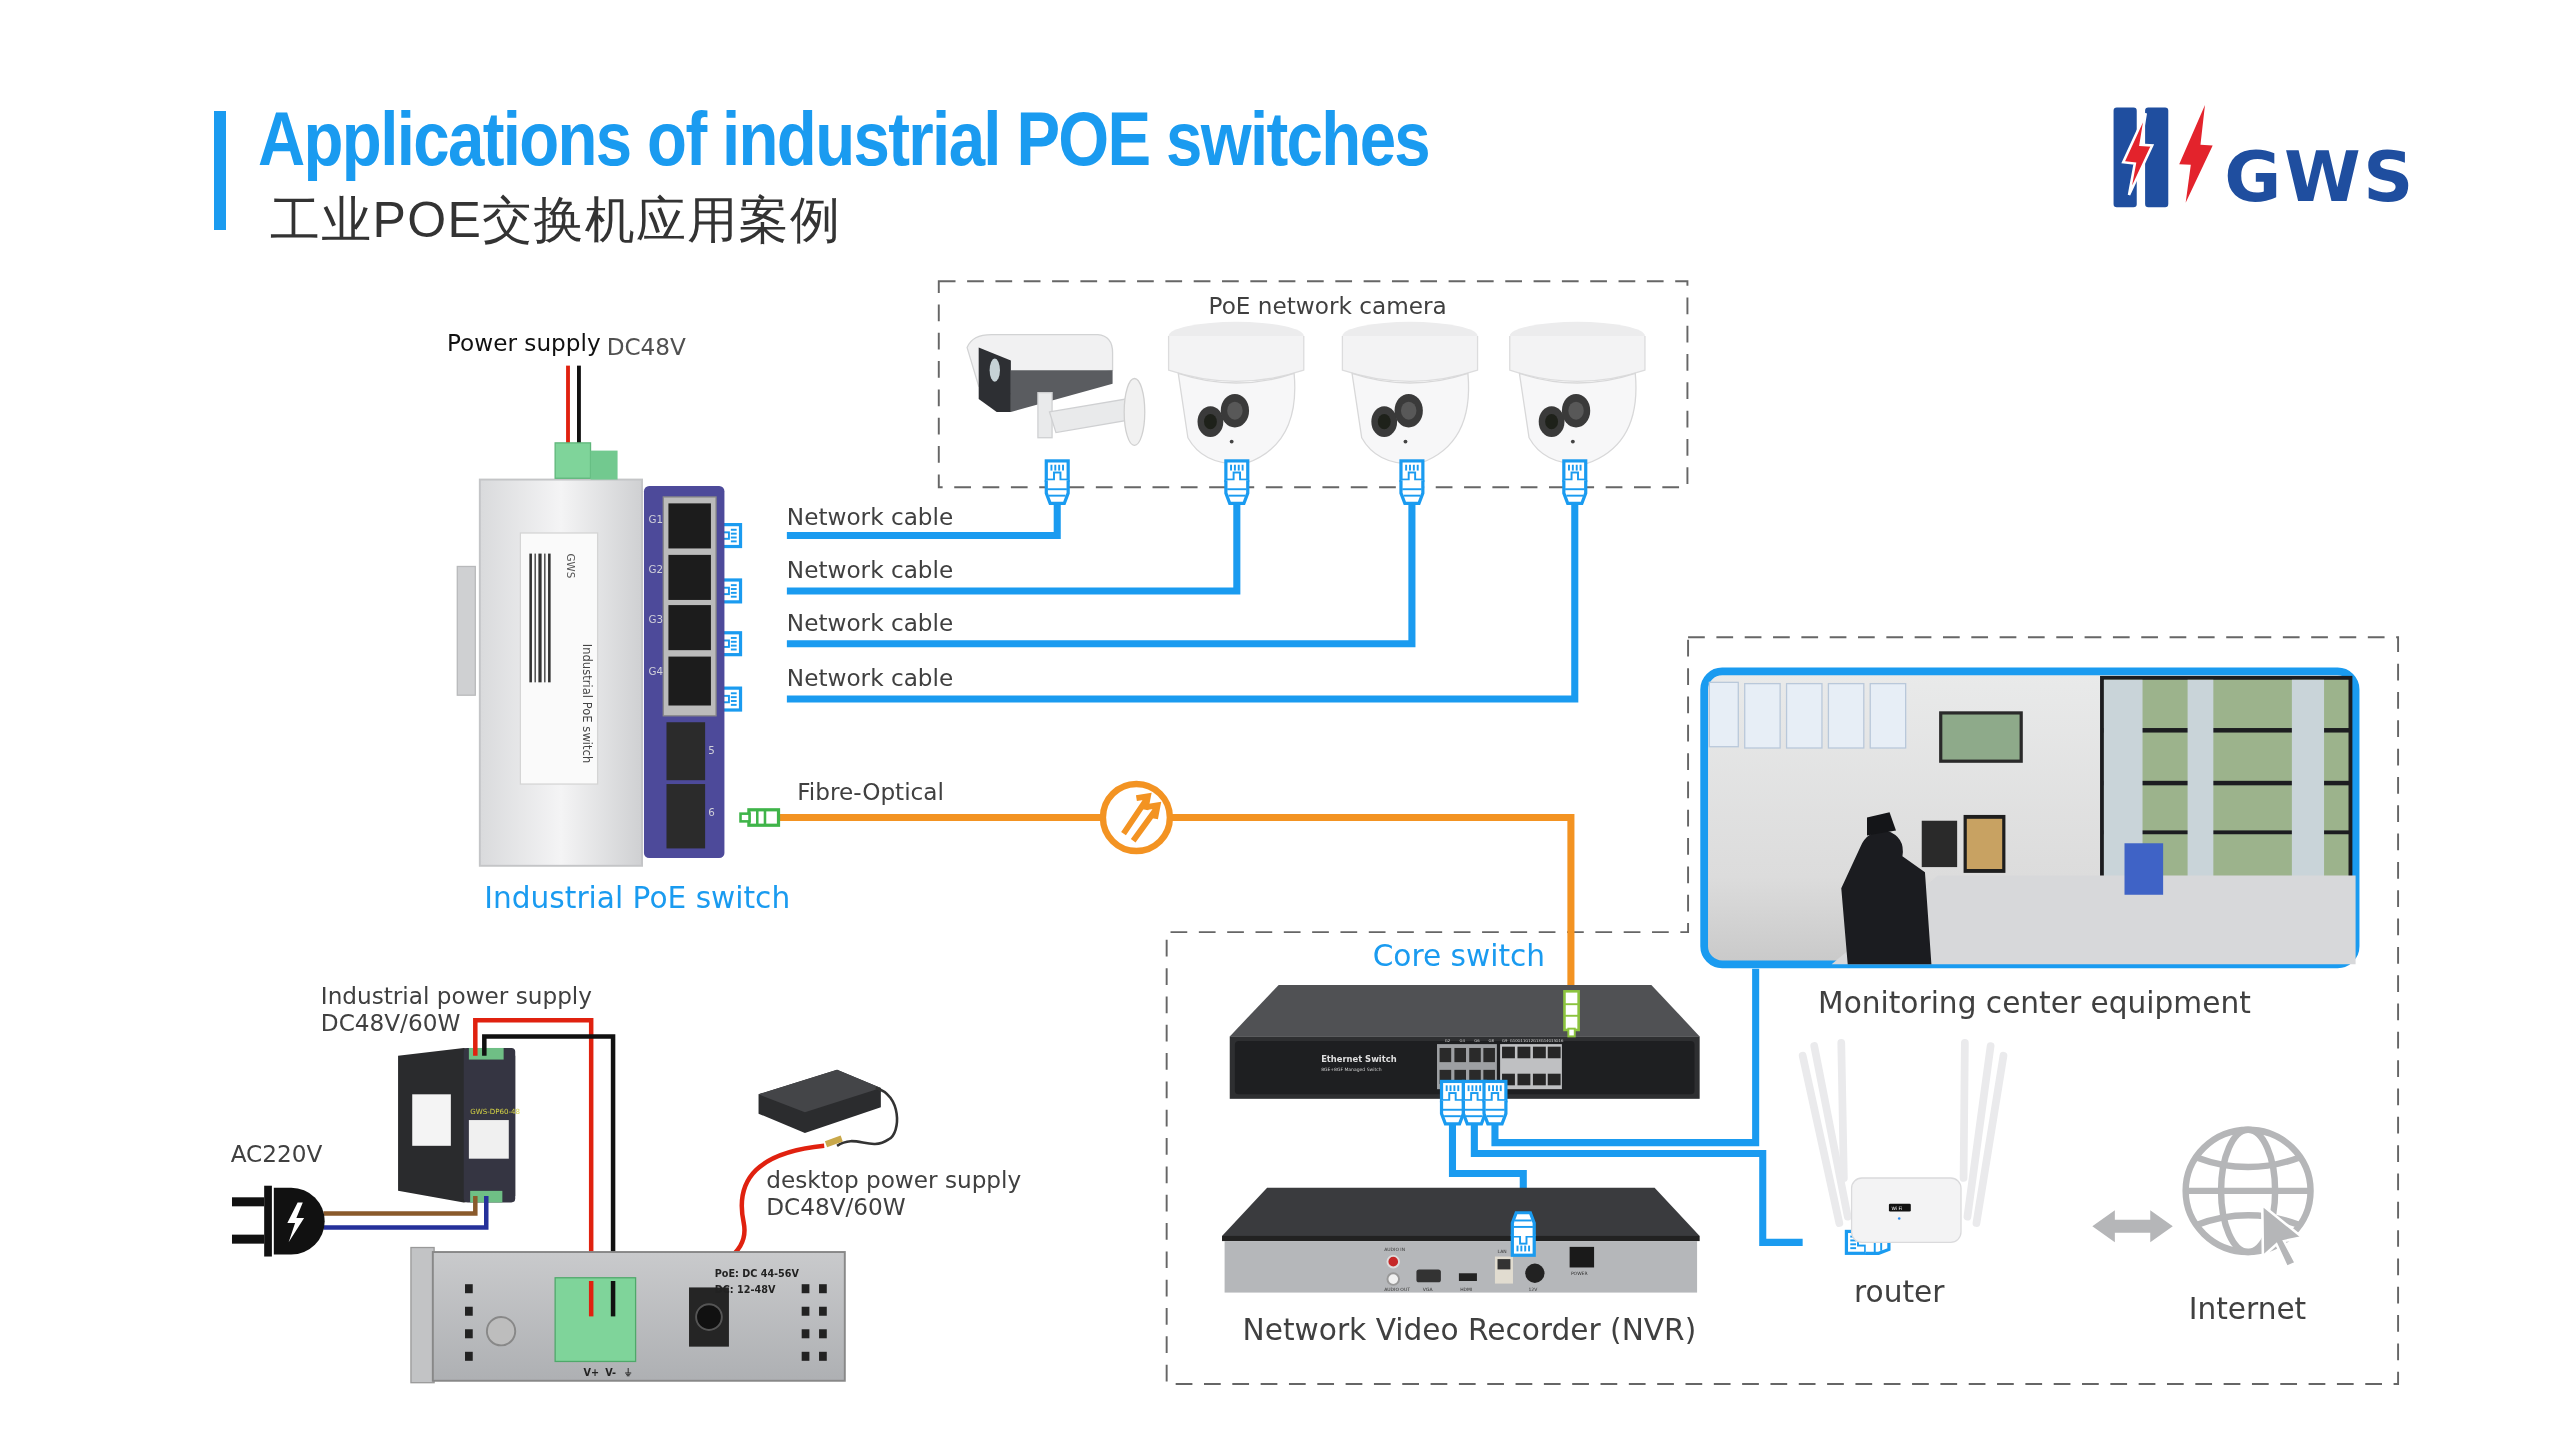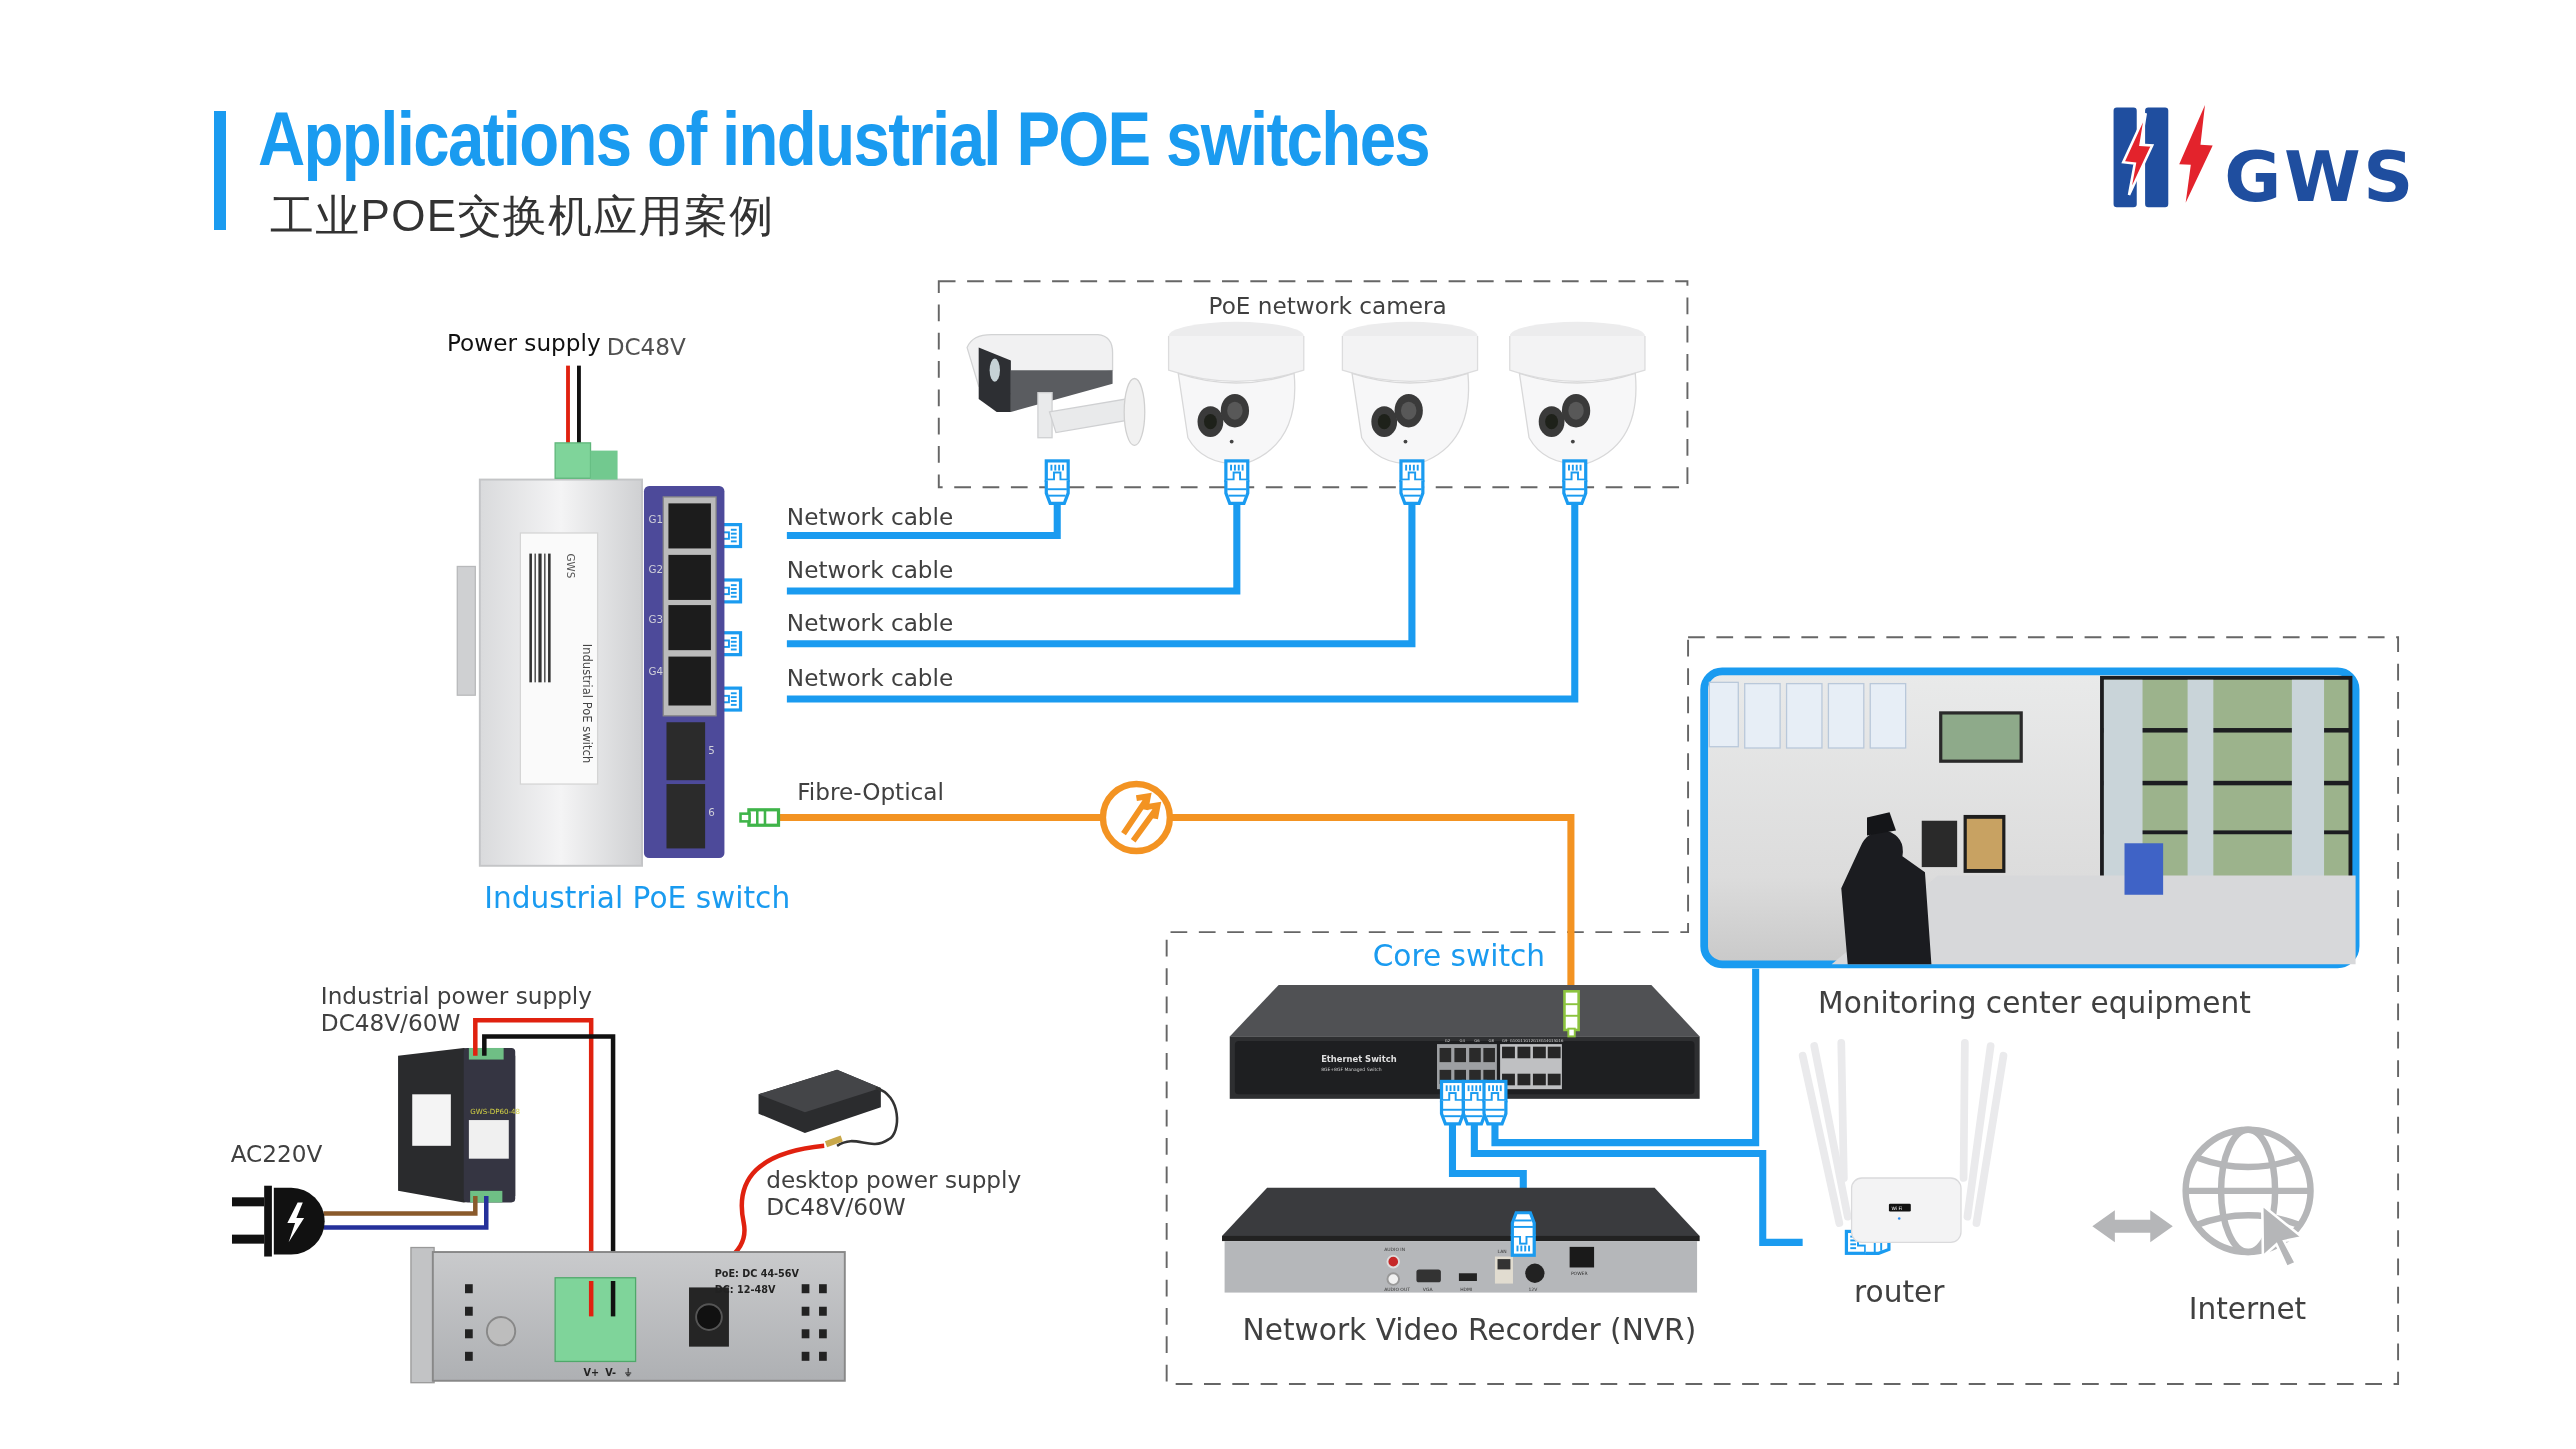--- a/index.html
+++ b/index.html
@@ -2,21 +2,21 @@
 <html style="font-size:10.3px"><head>
 <meta charset="utf-8">
 <style>
   html, body { margin: 0; padding: 0; background: #ffffff; }
   body { width: 2576px; height: 1449px; position: relative; overflow: hidden;
          font-family: "Liberation Sans", "DejaVu Sans", sans-serif; color: #404040; }
   .abs { position: absolute; }
   #title-bar { left: 214px; top: 111px; width: 11.6px; height: 119px; background: #1a9bf0; }
   #title-en { left: 258px; top: 95px; font-size: 76px; font-weight: bold; color: #1a9bf0;
               letter-spacing: -1.9px; white-space: nowrap; font-family: "Liberation Sans Narrow", "Liberation Sans", sans-serif; transform: scaleX(0.86); transform-origin: left top; }
-  #title-cn { left: 270px; top: 187px; font-size: 44px; color: #333; white-space: nowrap; letter-spacing: 1.3px; }
+  #title-cn { left: 270px; top: 187px; font-size: 50px; color: #333; white-space: nowrap; letter-spacing: 1.3px; }
   svg text { font-family: "DejaVu Sans", sans-serif; }
 </style>
 </head>
 <body>
 
 <div id="title-bar" class="abs"></div>
 <div id="title-en" class="abs">Applications of industrial POE switches</div>
 <div id="title-cn" class="abs">工业POE交换机应用案例</div>
 
 <svg class="abs" style="left:0;top:0" width="2576" height="1449" viewBox="0 0 4001 2251">

